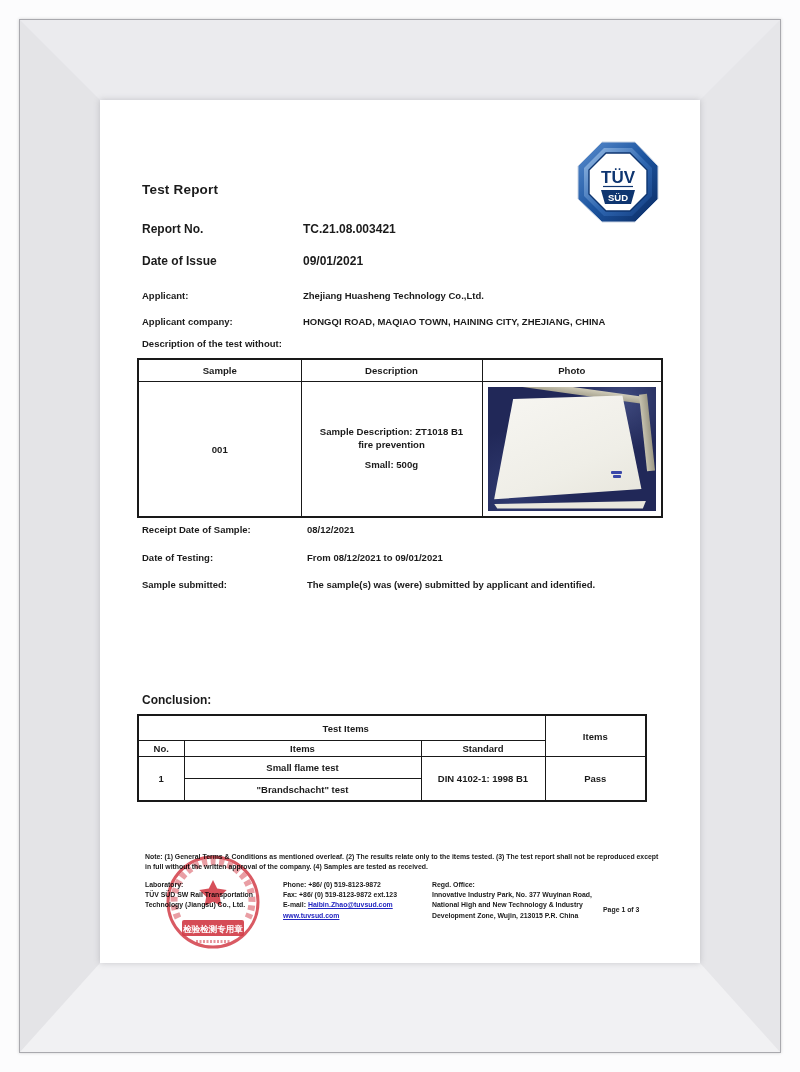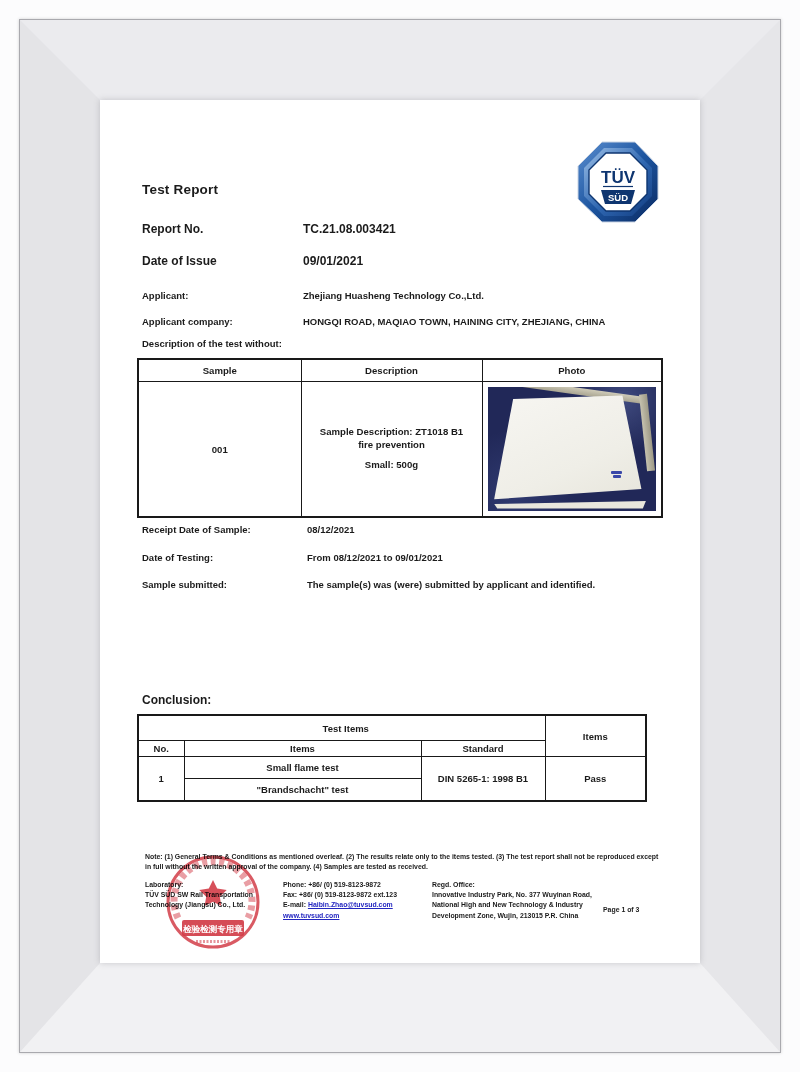--- a/index.html
+++ b/index.html
@@ -191,21 +191,21 @@
         <td rowspan="2">Items</td>
       </tr>
       <tr>
         <td class="ct-sub">No.</td>
         <td class="ct-sub">Items</td>
         <td class="ct-sub">Standard</td>
       </tr>
       <tr>
         <td rowspan="2">1</td>
         <td class="ct-item">Small flame test</td>
-        <td rowspan="2">DIN 5265-1: 1998 B1</td>
+        <td rowspan="2">DIN 4102-1: 1998 B1</td>
         <td rowspan="2">Pass</td>
       </tr>
       <tr>
         <td class="ct-item">"Brandschacht" test</td>
       </tr>
     </tbody>
   </table>
 
   <div class="abs note">Note: (1) General Terms &amp; Conditions as mentioned overleaf. (2) The results relate only to the items tested. (3) The test report shall not be reproduced except in full without the written approval of the company. (4) Samples are tested as received.</div>
 

